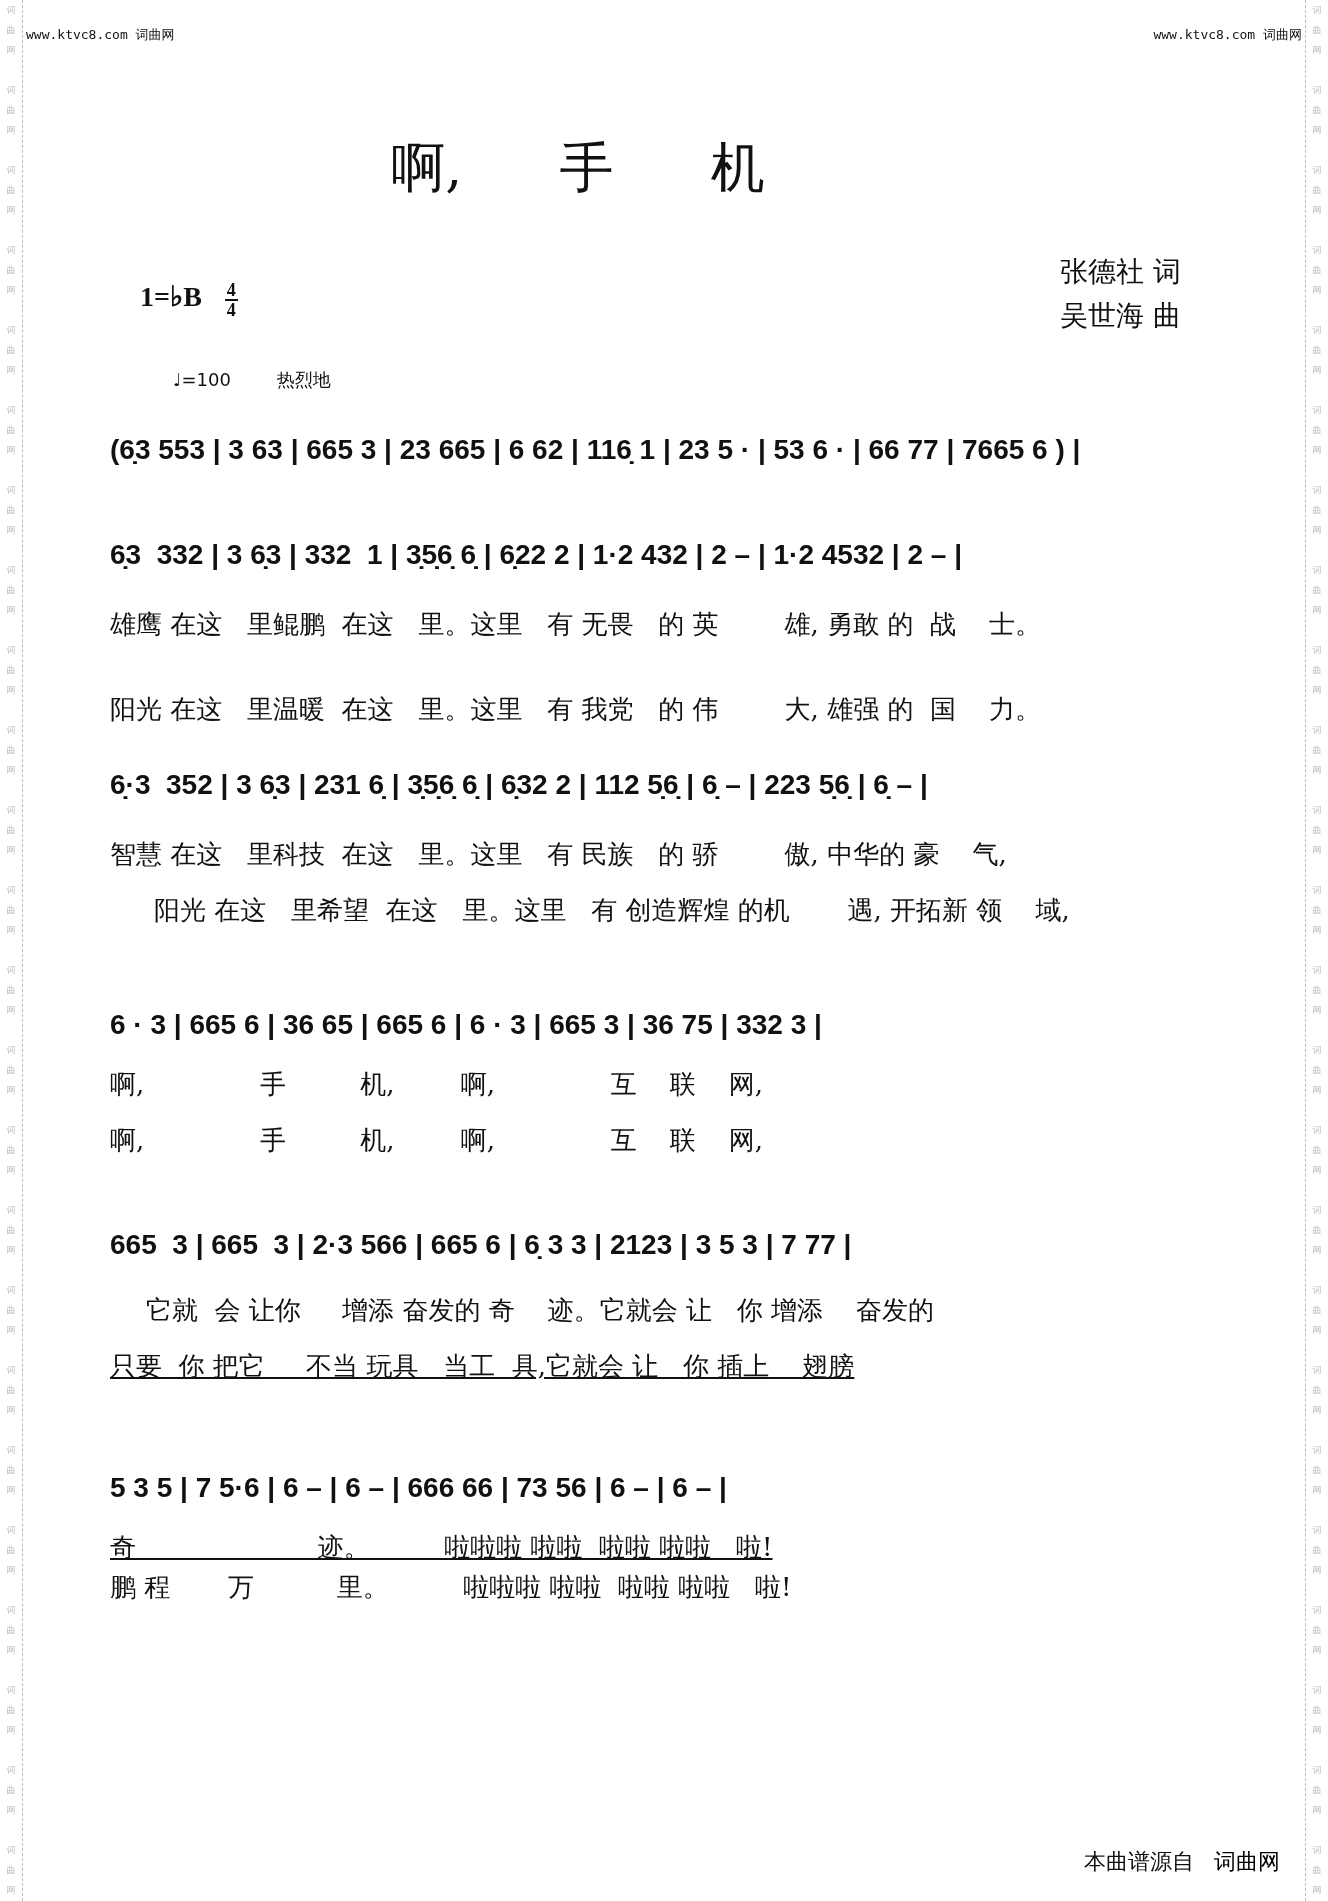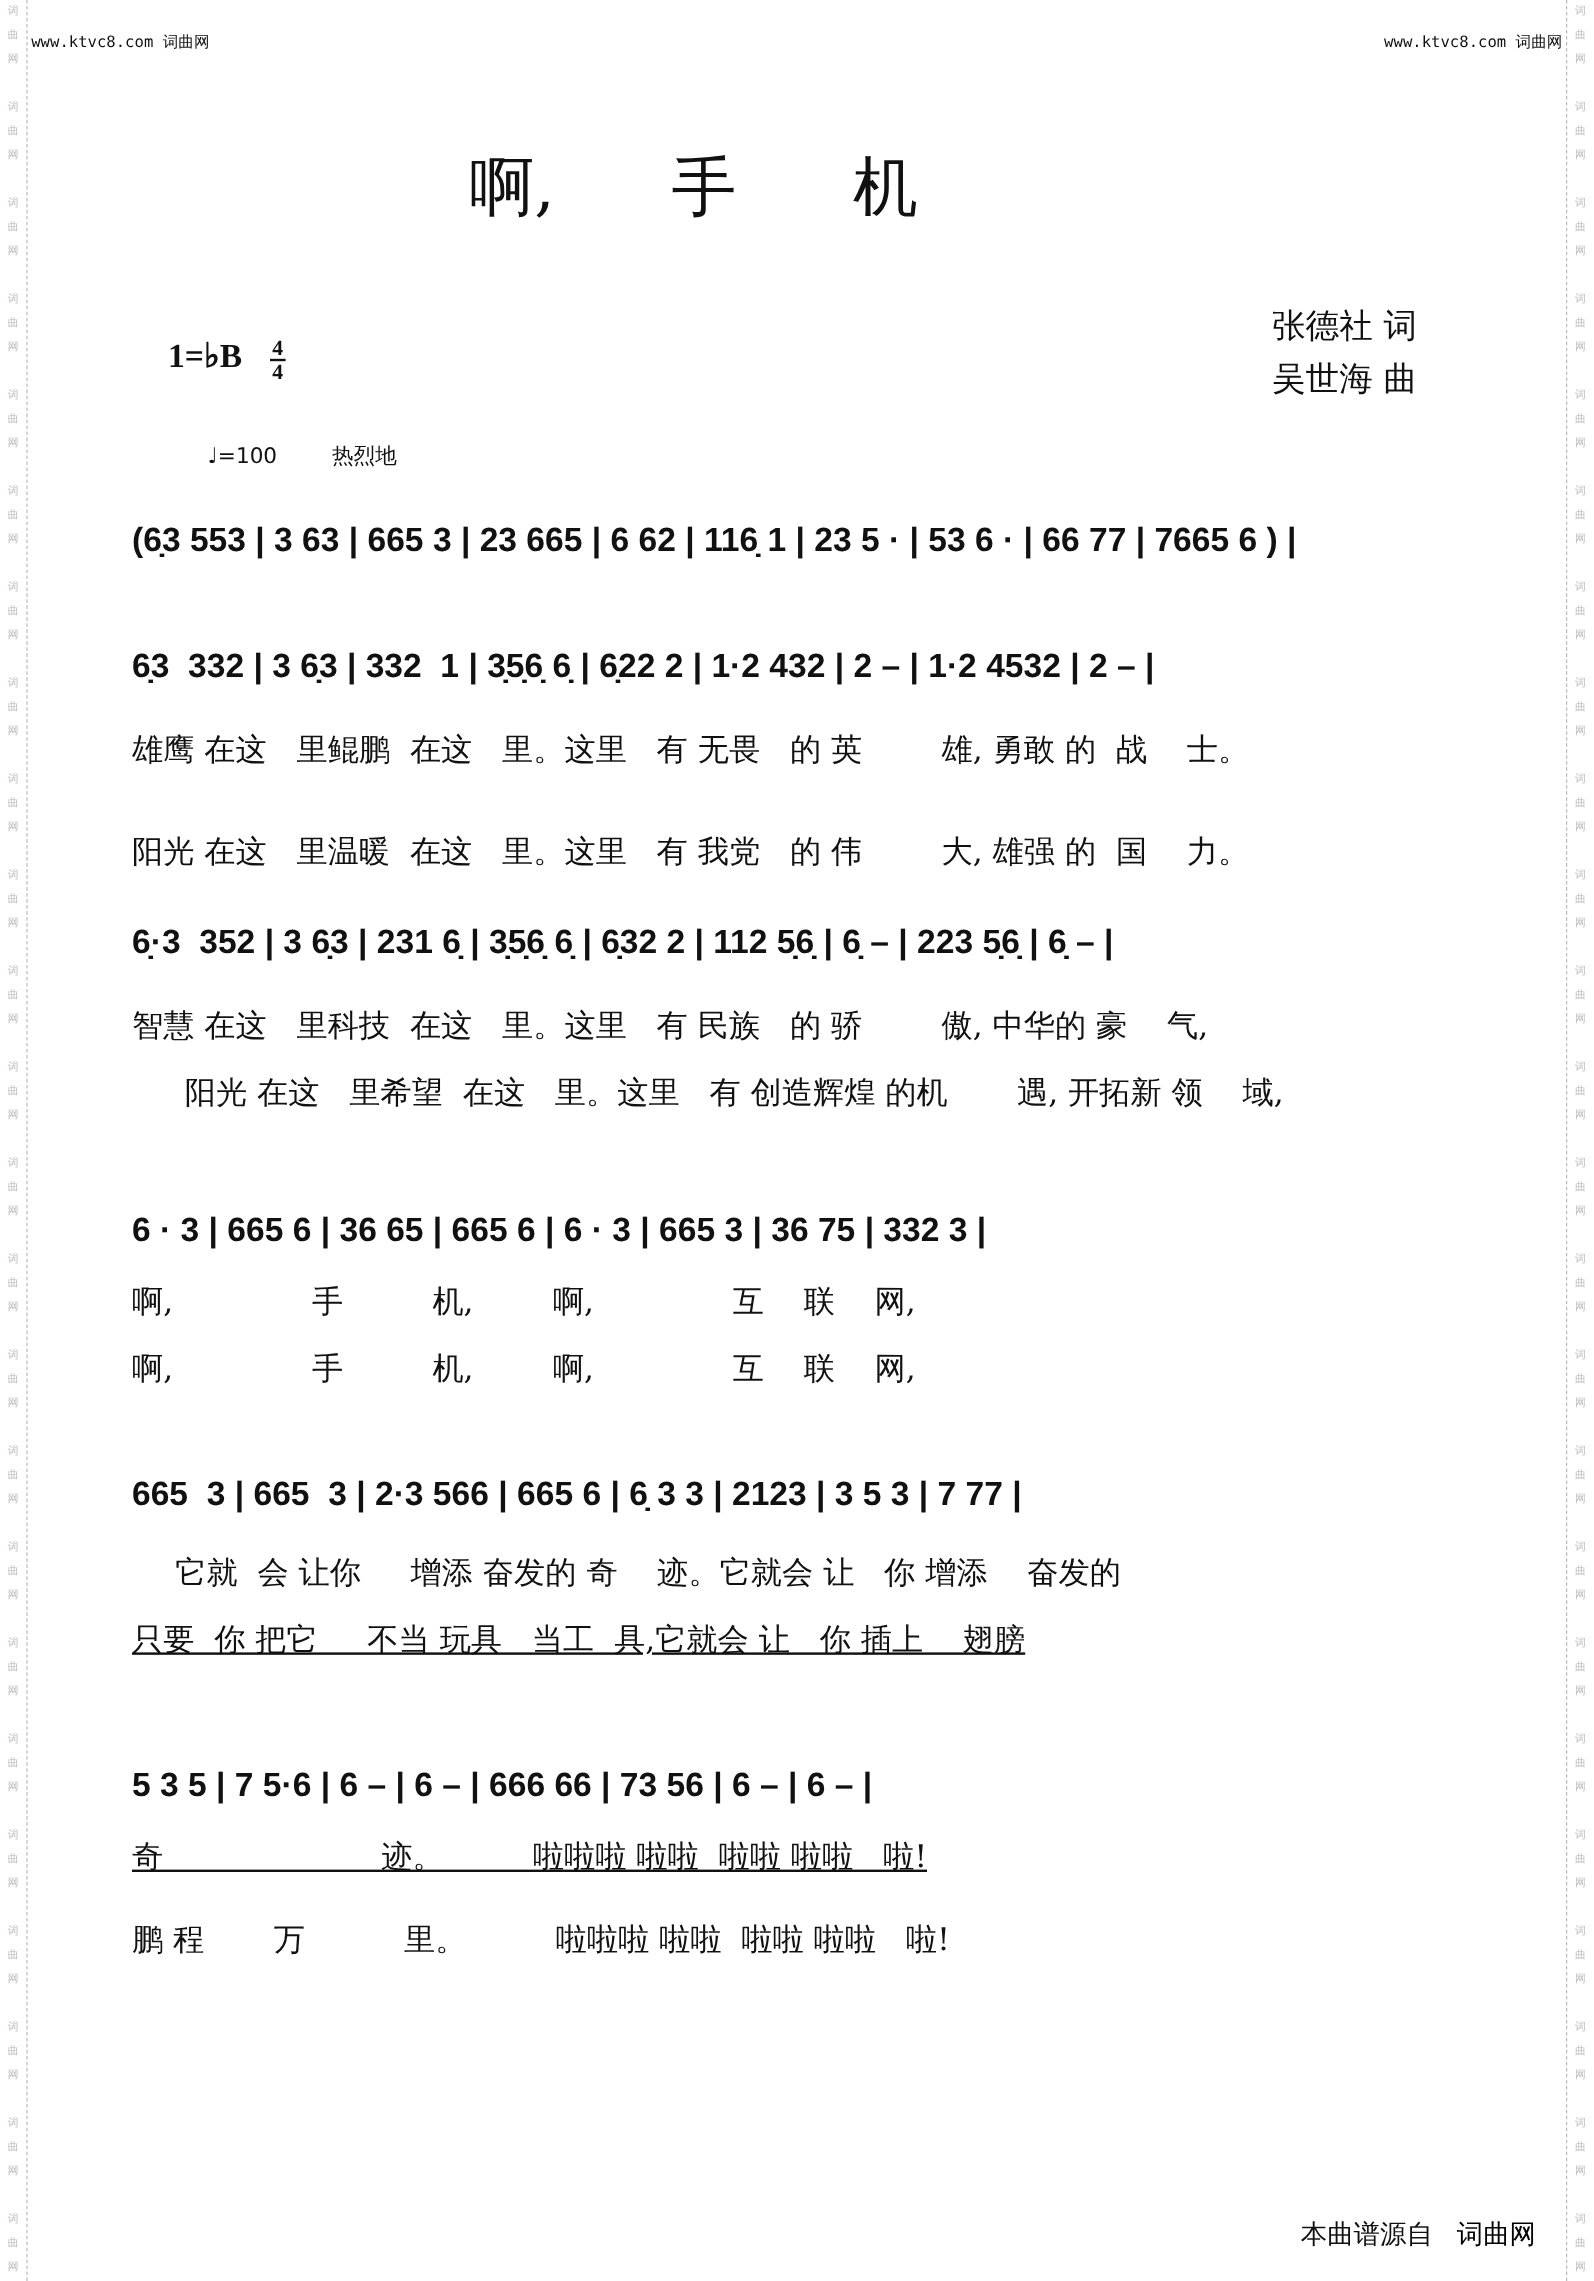--- a/index.html
+++ b/index.html
@@ -3,21 +3,21 @@
 <meta charset="utf-8">
 <style>
   html,body{margin:0;padding:0;background:#fff;}
   body{width:1328px;height:1901px;position:relative;overflow:hidden;font-family:"DejaVu Sans","Liberation Sans",sans-serif;color:#111;}
   .side{position:absolute;top:0;bottom:0;width:22px;border-right:1px dashed #bbb;}
   .side.left{left:0;}
   .side.right{right:0;border-right:none;border-left:1px dashed #bbb;}
   .side .wm{position:absolute;left:2px;width:18px;font-size:9px;color:#bbb;line-height:20px;text-align:center;}
   .hdr{position:absolute;top:26px;font-family:"DejaVu Sans Mono","Liberation Mono",monospace;font-size:13px;}
   .hdr.l{left:26px;} .hdr.r{right:26px;}
-  .title{position:absolute;top:120px;left:0;width:1156px;text-align:center;font-family:"DejaVu Serif","Liberation Serif",serif;font-size:54px;}
+  .title{position:absolute;top:132px;left:0;width:1156px;text-align:center;font-family:"DejaVu Serif","Liberation Serif",serif;font-size:54px;}
   .title span{display:inline-block;margin:0 40px;}
   .key{position:absolute;left:140px;top:280px;font-family:"Liberation Serif",serif;font-size:28px;font-weight:bold;}
   .frac{display:inline-block;vertical-align:middle;margin-left:16px;text-align:center;font-size:18px;line-height:18px;}
   .frac .n{border-bottom:2px solid #111;padding:0 2px;}
   .credits{position:absolute;left:1060px;top:250px;font-size:28px;line-height:44px;font-family:"DejaVu Serif","Liberation Serif",serif;}
   .tempo{position:absolute;left:140px;top:368px;font-size:18px;margin-left:33px;}
   .tempo .mark{margin-left:40px;}
   .system{position:absolute;left:110px;width:1120px;}
   .notes{position:absolute;top:0;left:0;right:0;height:60px;font-family:"Liberation Sans",sans-serif;font-weight:bold;font-size:28px;white-space:pre;line-height:60px;}
   .lyric{position:absolute;left:0;right:0;font-size:26px;white-space:pre;font-family:"DejaVu Serif","Liberation Serif",serif;}
@@ -131,18 +131,18 @@
 
 <div class="system" style="top:1215px;">
   <div class="notes">665  3 | 665  3 | 2·3 566 | 665 6 | 6̣ 3 3 | 2123 | 3 5 3 | 7 77 |</div>
   <div class="lyric" style="top:78px;margin-left:36px;">它就  会 让你     增添 奋发的 奇    迹。它就会 让   你 增添    奋发的</div>
   <div class="lyric" style="top:134px;text-decoration:underline;">只要  你 把它     不当 玩具   当工  具,它就会 让   你 插上    翅膀</div>
 </div>
 
 <div class="system" style="top:1458px;">
   <div class="notes">5 3 5 | 7 5·6 | 6 – | 6 – | 666 66 | 73 56 | 6 – | 6 – |</div>
   <div class="lyric" style="top:72px;text-decoration:underline;">奇                      迹。         啦啦啦 啦啦  啦啦 啦啦   啦!</div>
-  <div class="lyric" style="top:141px;">鹏 程       万          里。         啦啦啦 啦啦  啦啦 啦啦   啦!</div>
+  <div class="lyric" style="top:112px;">鹏 程       万          里。         啦啦啦 啦啦  啦啦 啦啦   啦!</div>
 </div>
 
 <div class="footer">
   <span>本曲谱源自</span><span class="brand">词曲网</span>
 </div>
 
 </body></html>

